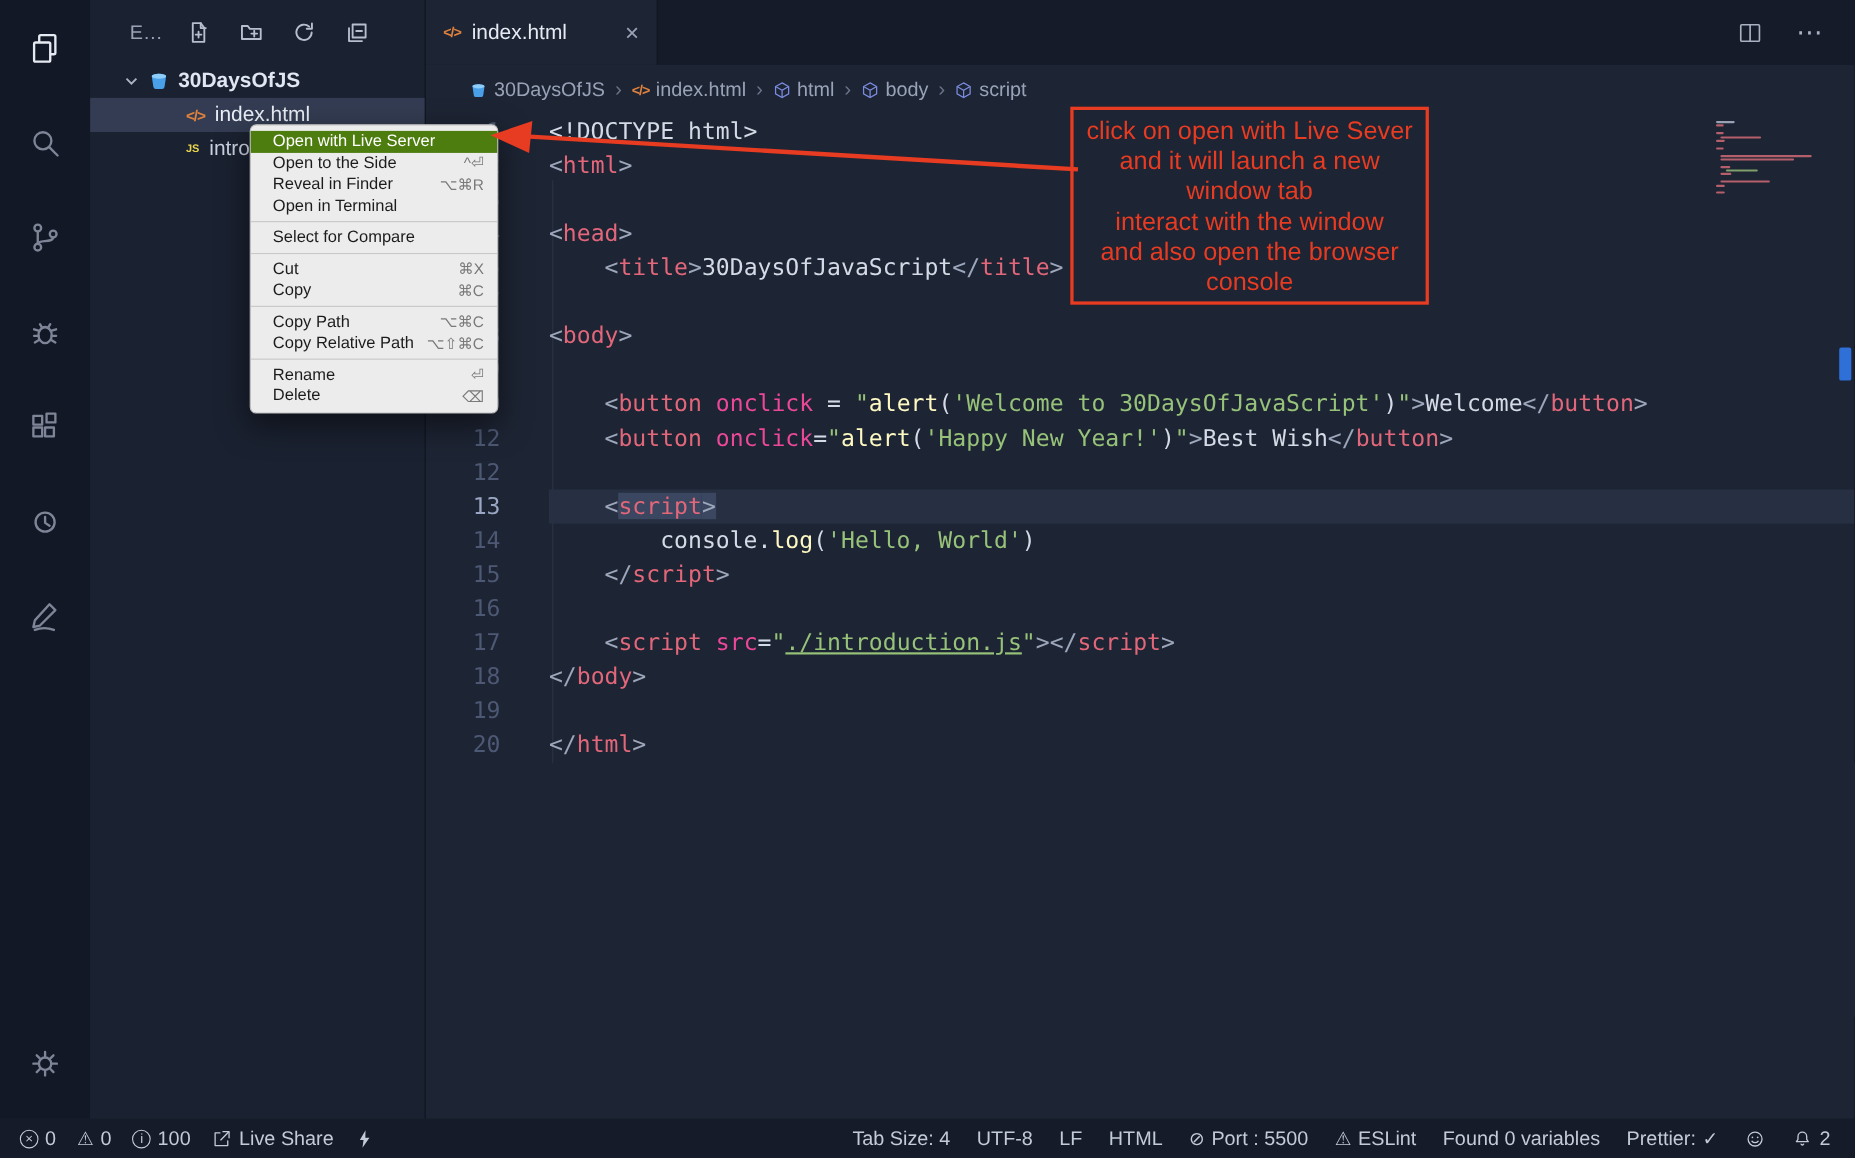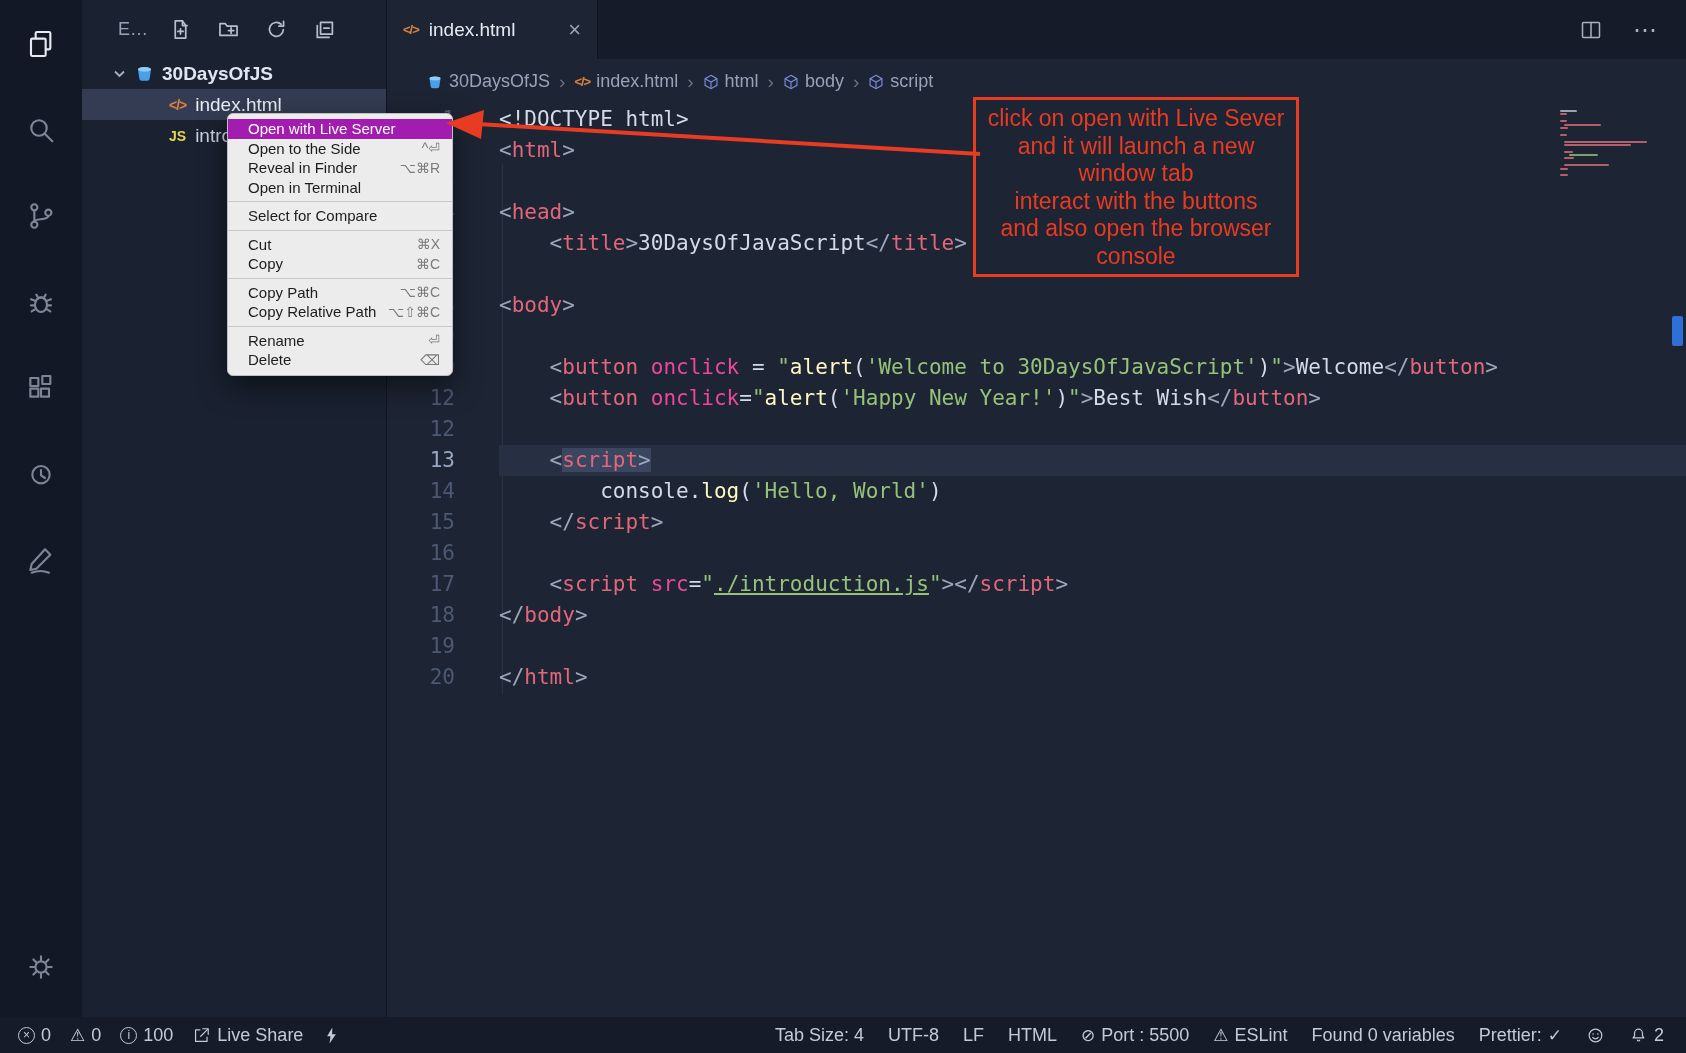--- a/index.html
+++ b/index.html
@@ -22,21 +22,21 @@
   .sb-header{height:58px;display:flex;align-items:center;padding:0 14px 0 36px;box-sizing:border-box;}
   .sb-title{color:#9aa3b6;font-size:18px;flex:none;}
   .sb-actions{display:flex;gap:27px;margin-left:22px;}
   .sb-actions svg{width:21px;height:21px;stroke:#b7bfce;fill:none;stroke-width:1.3;stroke-linecap:round;stroke-linejoin:round;cursor:pointer;}
   .tree-row{height:31px;display:flex;align-items:center;color:#cad2e2;font-size:19px;cursor:pointer;}
   .tree-root{padding-left:30px;gap:8px;color:#e0e6f2;font-weight:700;}
   .tree-root svg.chev{width:15px;height:15px;stroke:#aab3c4;fill:none;stroke-width:1.8;}
   .tree-file{padding-left:87px;gap:9px;}
   .tree-file.selected{background:#333c52;color:#e9edf6;}
   .fi-html{color:#e0823f;font-weight:700;font-size:14px;letter-spacing:-1px;flex:none;}
-  .fi-js{color:#e8d44d;font-weight:700;font-size:14px;flex:none;}
+  .fi-js{color:#e8d44d;font-weight:700;font-size:10px;flex:none;}
   .bucket{width:19px;height:19px;flex:none;}
 
   
   .editor{flex:1;display:flex;flex-direction:column;background:#1d2433;min-width:0;}
   .tabstrip{height:59px;background:#151b29;display:flex;align-items:stretch;flex:none;}
   .tab{width:211px;background:#1d2433;display:flex;align-items:center;padding:0 16px;box-sizing:border-box;
        gap:10px;border-right:1px solid #0f1420;cursor:pointer;}
   .tab-label{color:#e6eaf3;font-size:19px;flex:1;}
   .tab-close{color:#9aa3b5;font-size:22px;line-height:1;cursor:pointer;}
   .tab-actions{margin-left:auto;display:flex;align-items:center;gap:30px;padding-right:28px;color:#aab2c2;}
@@ -76,21 +76,21 @@
   .st-item svg{width:19px;height:19px;stroke:currentColor;fill:none;stroke-width:1.5;stroke-linecap:round;stroke-linejoin:round;}
   .glyph{font-size:17px;line-height:1;}
   .check{font-size:17px;}
 
   
   .context-menu{position:absolute;left:227px;top:113px;width:226px;background:#ececec;border:1px solid #bfbfbf;
                 border-radius:6px;box-shadow:0 10px 28px rgba(0,0,0,.5);padding:5px 0;z-index:50;
                 font-size:15px;color:#1c1c1c;box-sizing:border-box;}
   .menu-item{height:19.5px;display:flex;align-items:center;justify-content:space-between;
              padding:0 12px 0 20px;cursor:pointer;}
-  .menu-item.highlight{background:#a21caf;color:#ffffff;}
+  .menu-item.highlight{background:#4d7c0f;color:#ffffff;}
   .mi-key{color:#7a7a7a;font-size:14px;}
   .menu-item.highlight .mi-key{color:#dce7fb;}
   .menu-sep{border-top:1px solid #c8c8c8;margin:4px 0;}
 
   
   .annotation{position:absolute;left:973px;top:97px;width:326px;height:180px;border:3px solid #e73b22;color:#e73b22;
               box-sizing:border-box;z-index:55;text-align:center;font-size:23px;line-height:27.5px;padding-top:5px;}
   .arrow{position:absolute;left:440px;top:98px;width:545px;height:70px;z-index:60;color:#e73b22;pointer-events:none;}
 </style>
 </head>
@@ -494,17 +494,17 @@
 
   <svg class="arrow" viewBox="0 0 545 70" style="color: rgb(231, 59, 34);">
     <line x1="38" y1="26" x2="540" y2="56" stroke="currentColor" stroke-width="4"></line>
     <polygon points="6,25 44,12 41,41" fill="currentColor"></polygon>
   </svg>
 
   <div class="annotation" style="border-color: rgb(231, 59, 34); color: rgb(231, 59, 34);">
     <div>click on open with Live Sever</div>
     <div>and it will launch a new</div>
     <div>window tab</div>
-    <div>interact with the buttons</div>
+    <div>interact with the window</div>
     <div>and also open the browser</div>
     <div>console</div>
   </div>
 </div>
 
 </body></html>

